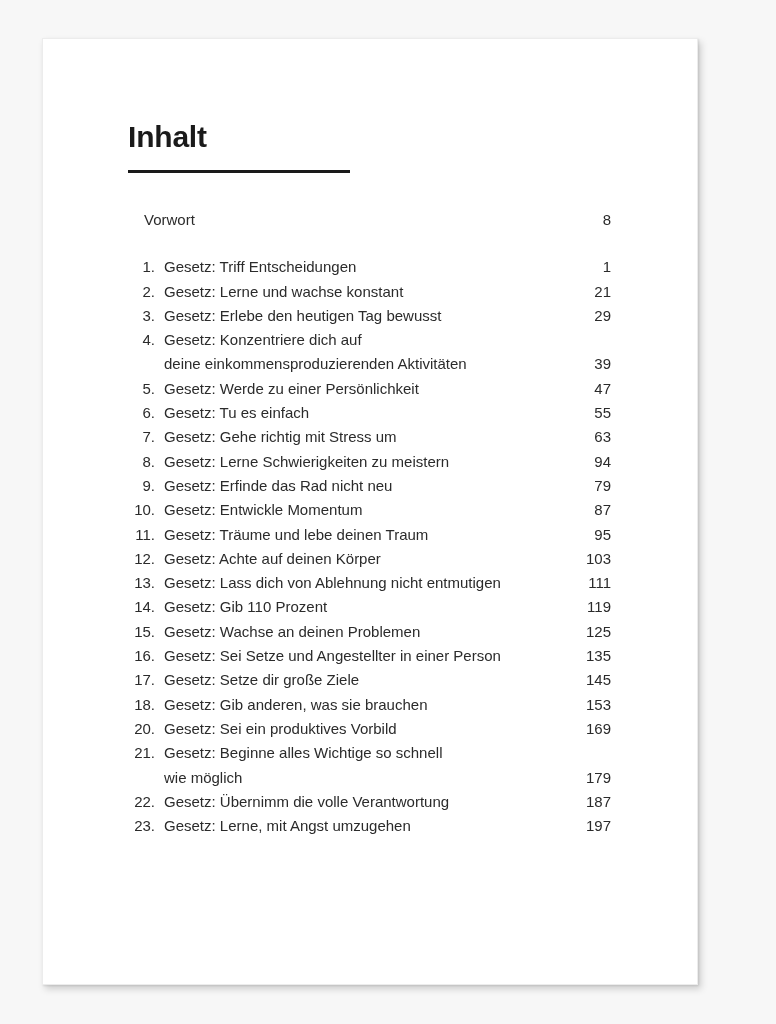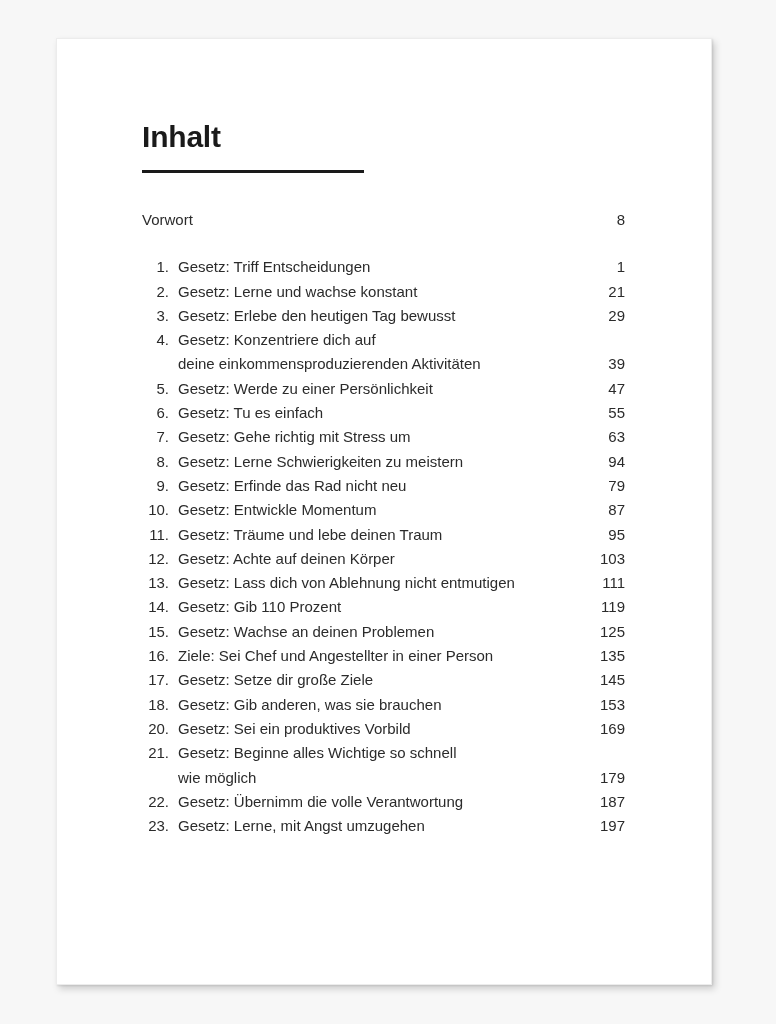--- a/index.html
+++ b/index.html
@@ -12,21 +12,21 @@
     height: 1024px;
     background: #f7f7f7;
     font-family: "Liberation Sans", "DejaVu Sans", sans-serif;
     overflow: hidden;
     position: relative;
   }
 
   
   #page-sheet {
     position: absolute;
-    left: 56px;
+    left: 42px;
     top: 38px;
     width: 656px;
     height: 947px;
     background: #ffffff;
     border: 1px solid #ececec;
     box-sizing: border-box;
     box-shadow: 3px 4px 7px rgba(0,0,0,0.17),
                 1px 1px 2px rgba(0,0,0,0.10);
   }
 
@@ -93,21 +93,21 @@
 
   .toc-page {
     flex: 0 0 auto;
     text-align: right;
     min-width: 26px;
     white-space: nowrap;
   }
 
   
   .toc-row.plain .toc-title {
-    margin-left: 0;
+    margin-left: 16px;
   }
 
   
   .toc-row.cont .toc-num,
   .toc-row.cont .toc-gap {
     visibility: hidden;
   }
 </style>
 </head>
 <body>
@@ -218,21 +218,21 @@
         </div>
         <div class="toc-row">
           <span class="toc-num">15.</span>
           <span class="toc-gap"></span>
           <span class="toc-title">Gesetz: Wachse an deinen Problemen</span>
           <span class="toc-page">125</span>
         </div>
         <div class="toc-row">
           <span class="toc-num">16.</span>
           <span class="toc-gap"></span>
-          <span class="toc-title">Ziele: Sei Chef und Angestellter in einer Person</span>
+          <span class="toc-title">Gesetz: Sei Setze und Angestellter in einer Person</span>
           <span class="toc-page">135</span>
         </div>
         <div class="toc-row">
           <span class="toc-num">17.</span>
           <span class="toc-gap"></span>
           <span class="toc-title">Gesetz: Setze dir große Ziele</span>
           <span class="toc-page">145</span>
         </div>
         <div class="toc-row">
           <span class="toc-num">18.</span>

